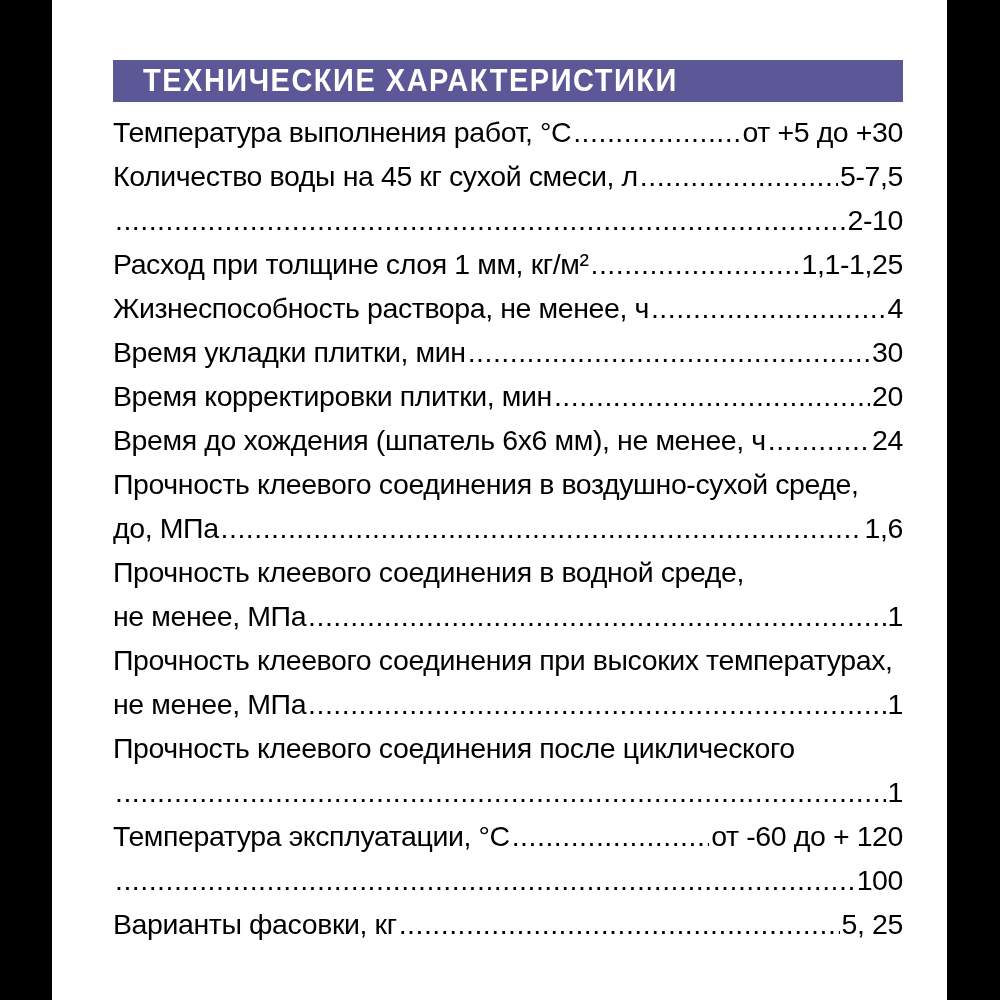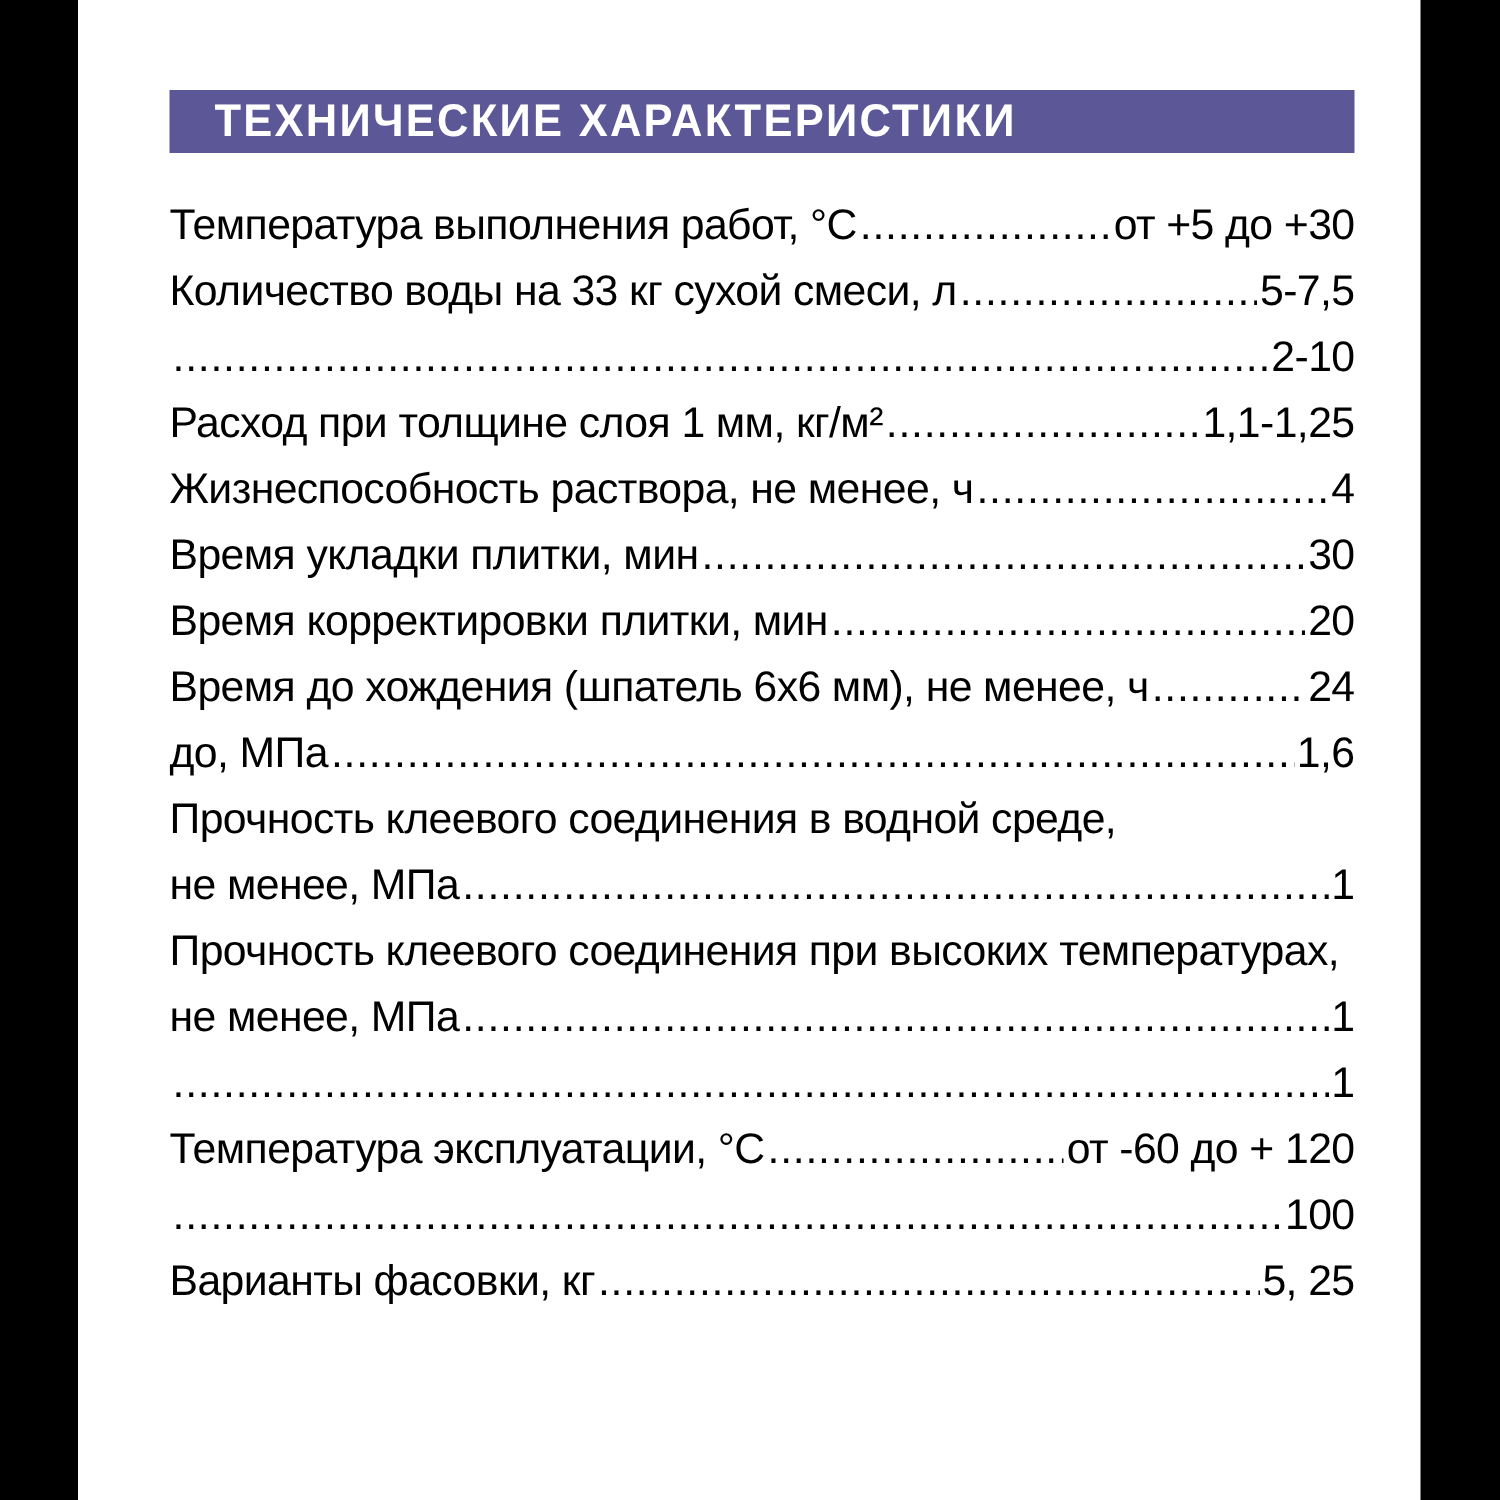--- a/index.html
+++ b/index.html
@@ -18,21 +18,21 @@
 
   .content { position: absolute; left: 113px; top: 60px; width: 790px; }
 
   .title-bar {
     height: 42px;
     background: #5c5897;
     display: flex;
     align-items: center;
     padding-left: 30px;
     box-sizing: border-box;
-    margin-bottom: 26px;
+    margin-bottom: 8px;
   }
   .title-bar .title-text {
     color: #ffffff;
     font-weight: bold;
     font-size: 29px;
     letter-spacing: 1.5px;
     text-transform: uppercase;
     white-space: nowrap;
     transform: scaleY(1.05);
   }
@@ -68,21 +68,21 @@
       <span class="title-text">ТЕХНИЧЕСКИЕ ХАРАКТЕРИСТИКИ</span>
     </div>
 
     <div class="specs" id="specs">
         <div class="spec-line row">
           <span class="lab">Температура выполнения работ, °С</span>
           <span class="dots">............................................................................................................................................</span>
           <span class="val">от +5 до +30</span>
         </div>
         <div class="spec-line row">
-          <span class="lab">Количество воды на 33 кг сухой смеси, л</span>
+          <span class="lab">Количество воды на 45 кг сухой смеси, л</span>
           <span class="dots">............................................................................................................................................</span>
           <span class="val">5-7,5</span>
         </div>
         <div class="spec-line row">
           <span class="dots">............................................................................................................................................</span>
           <span class="val">2-10</span>
         </div>
         <div class="spec-line row">
           <span class="lab">Расход при толщине слоя 1 мм, кг/м²</span>
           <span class="dots">............................................................................................................................................</span>
@@ -101,37 +101,39 @@
         <div class="spec-line row">
           <span class="lab">Время корректировки плитки, мин</span>
           <span class="dots">............................................................................................................................................</span>
           <span class="val">20</span>
         </div>
         <div class="spec-line row">
           <span class="lab">Время до хождения (шпатель 6х6 мм), не менее, ч</span>
           <span class="dots">............................................................................................................................................</span>
           <span class="val">24</span>
         </div>
+        <div class="spec-line pre">Прочность клеевого соединения в воздушно-сухой среде,</div>
         <div class="spec-line row">
           <span class="lab">до, МПа</span>
           <span class="dots">............................................................................................................................................</span>
           <span class="val">1,6</span>
         </div>
         <div class="spec-line pre">Прочность клеевого соединения в водной среде,</div>
         <div class="spec-line row">
           <span class="lab">не менее, МПа</span>
           <span class="dots">............................................................................................................................................</span>
           <span class="val">1</span>
         </div>
         <div class="spec-line pre">Прочность клеевого соединения при высоких температурах,</div>
         <div class="spec-line row">
           <span class="lab">не менее, МПа</span>
           <span class="dots">............................................................................................................................................</span>
           <span class="val">1</span>
         </div>
+        <div class="spec-line pre">Прочность клеевого соединения после циклического</div>
         <div class="spec-line row">
           <span class="dots">............................................................................................................................................</span>
           <span class="val">1</span>
         </div>
         <div class="spec-line row">
           <span class="lab">Температура эксплуатации, °С</span>
           <span class="dots">............................................................................................................................................</span>
           <span class="val">от -60 до + 120</span>
         </div>
         <div class="spec-line row">

